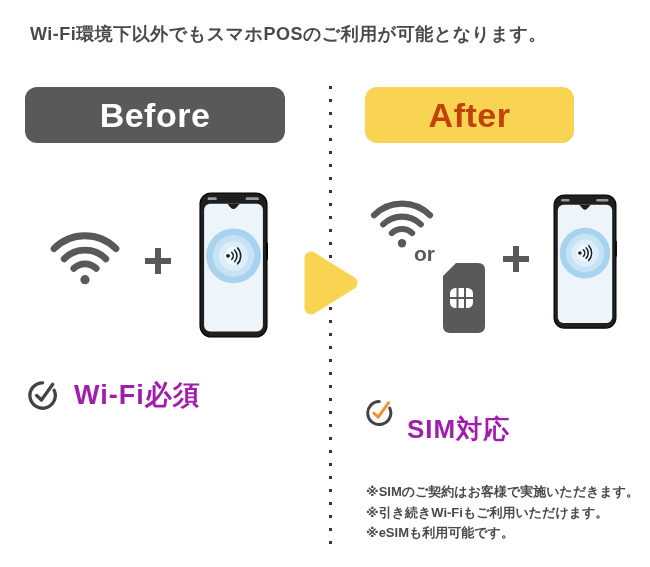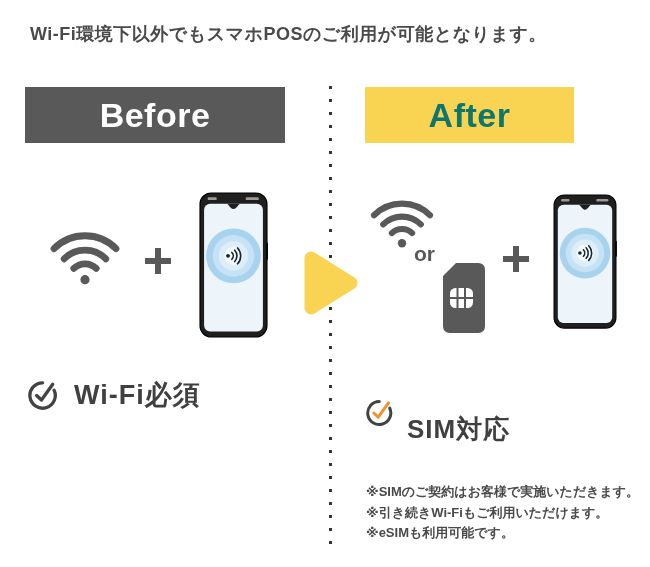--- a/index.html
+++ b/index.html
@@ -10,31 +10,31 @@
   .abs{position:absolute;}
   #title{
     left:30px;top:22px;width:610px;font-size:18px;font-weight:700;
     letter-spacing:0.5px;color:#4a4a4a;white-space:nowrap;
   }
   #divider{
     left:329px;top:86px;width:3px;height:466px;
     background:repeating-linear-gradient(to bottom,#343434 0 3px,transparent 3px 13px);
   }
   .col-header{
-    top:87px;height:56px;border-radius:0;display:flex;align-items:center;justify-content:center;
+    top:87px;height:56px;border-radius:12px;display:flex;align-items:center;justify-content:center;
     font-size:34px;font-weight:700;letter-spacing:0.5px;
   }
   #before-header{left:25px;width:260px;background:#595959;color:#ffffff;}
-  #after-header{left:365px;width:209px;background:#F8D452;color:#0f766e;}
+  #after-header{left:365px;width:209px;background:#F8D452;color:#c2410c;}
   .check-row{display:flex;align-items:center;}
   #before-check{left:28px;top:377px;gap:13px;}
   #before-check .check-label{font-size:27px;}
   .after-check{left:366px;top:379px;gap:11px;}
   #after-check-2{top:424px;}
-  .check-label{font-weight:700;color:#404040;letter-spacing:1px;white-space:nowrap;}
+  .check-label{font-weight:700;color:#a21caf;letter-spacing:1px;white-space:nowrap;}
   .after-check .check-label{font-size:26px;margin-top:33px;}
   #or-label{left:414px;top:242px;font-size:21px;font-weight:700;color:#595959;}
   #notes{left:366px;top:482px;font-size:13px;line-height:20.5px;font-weight:700;color:#4a4a4a;white-space:nowrap;}
   svg{display:block;}
 </style>
 </head>
 <body>
 
 <svg width="0" height="0" style="position:absolute" aria-hidden="true">
   <defs>

